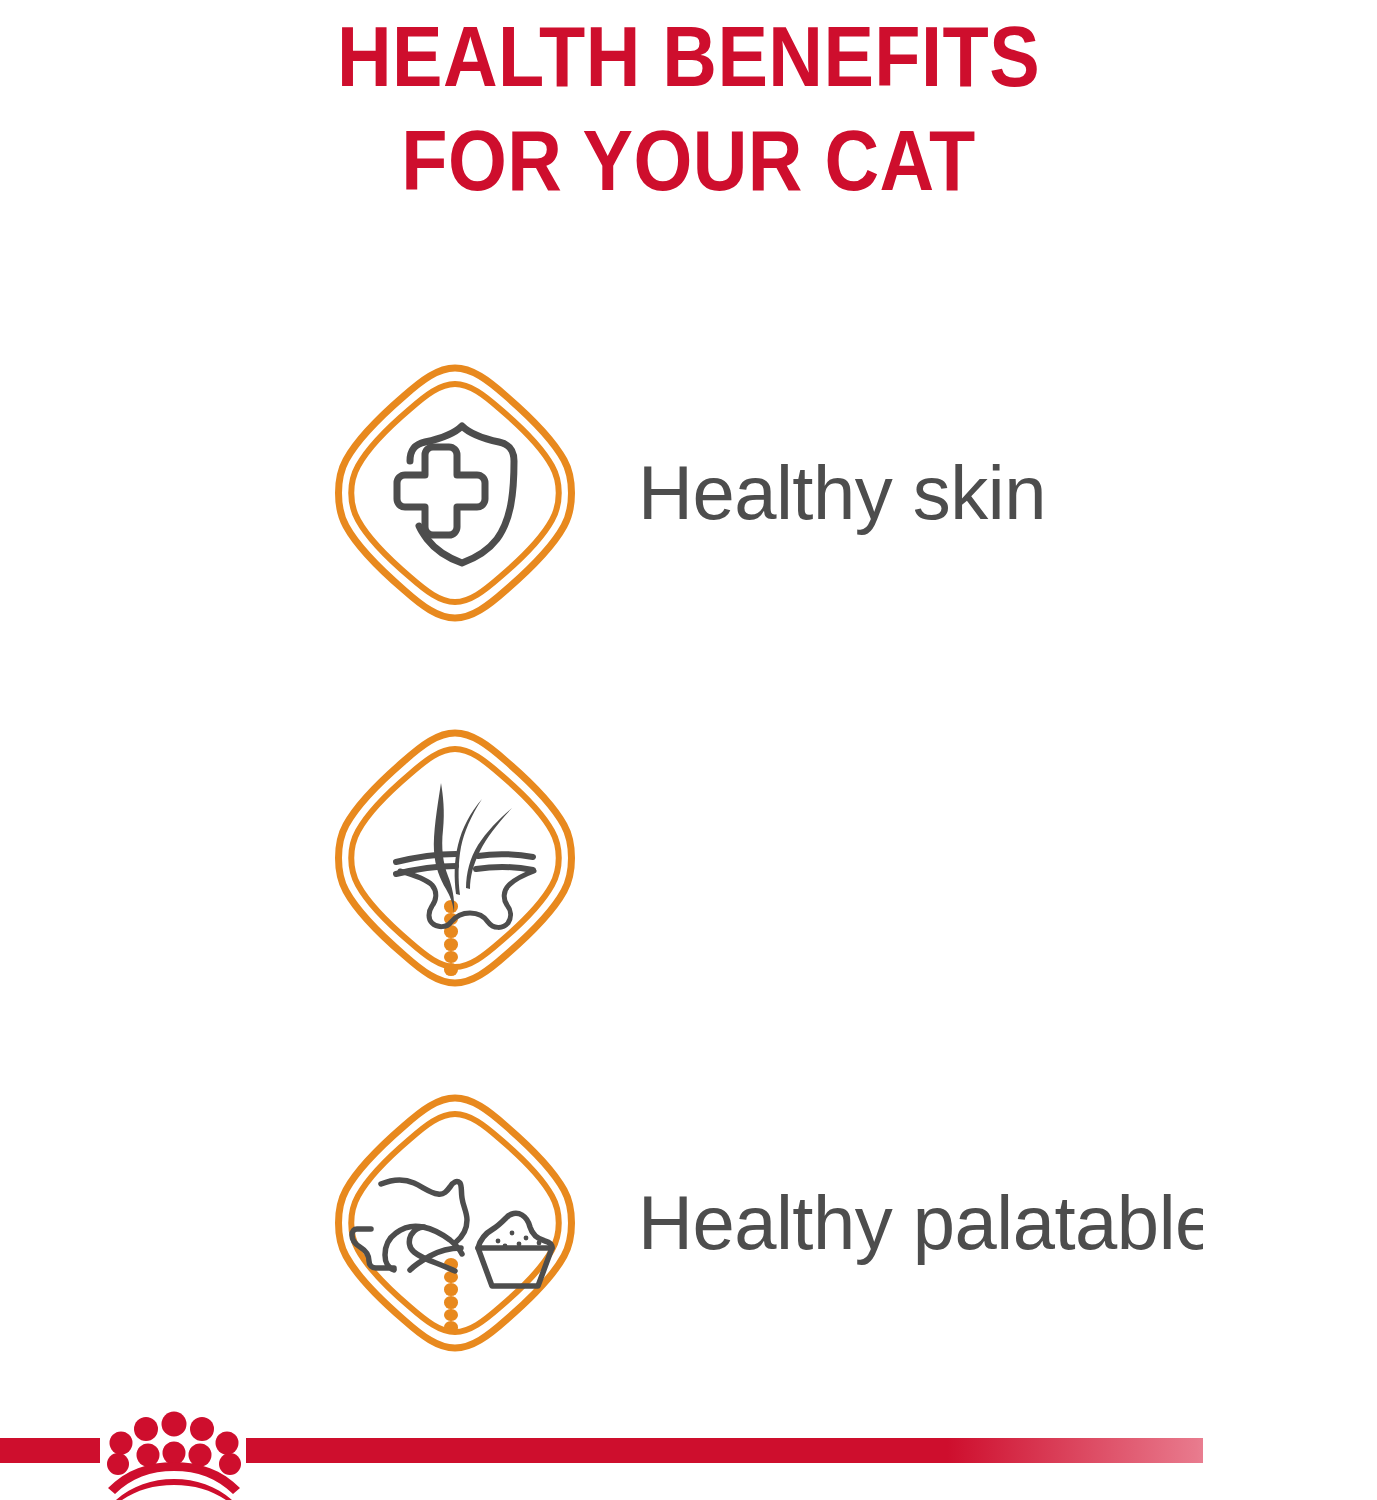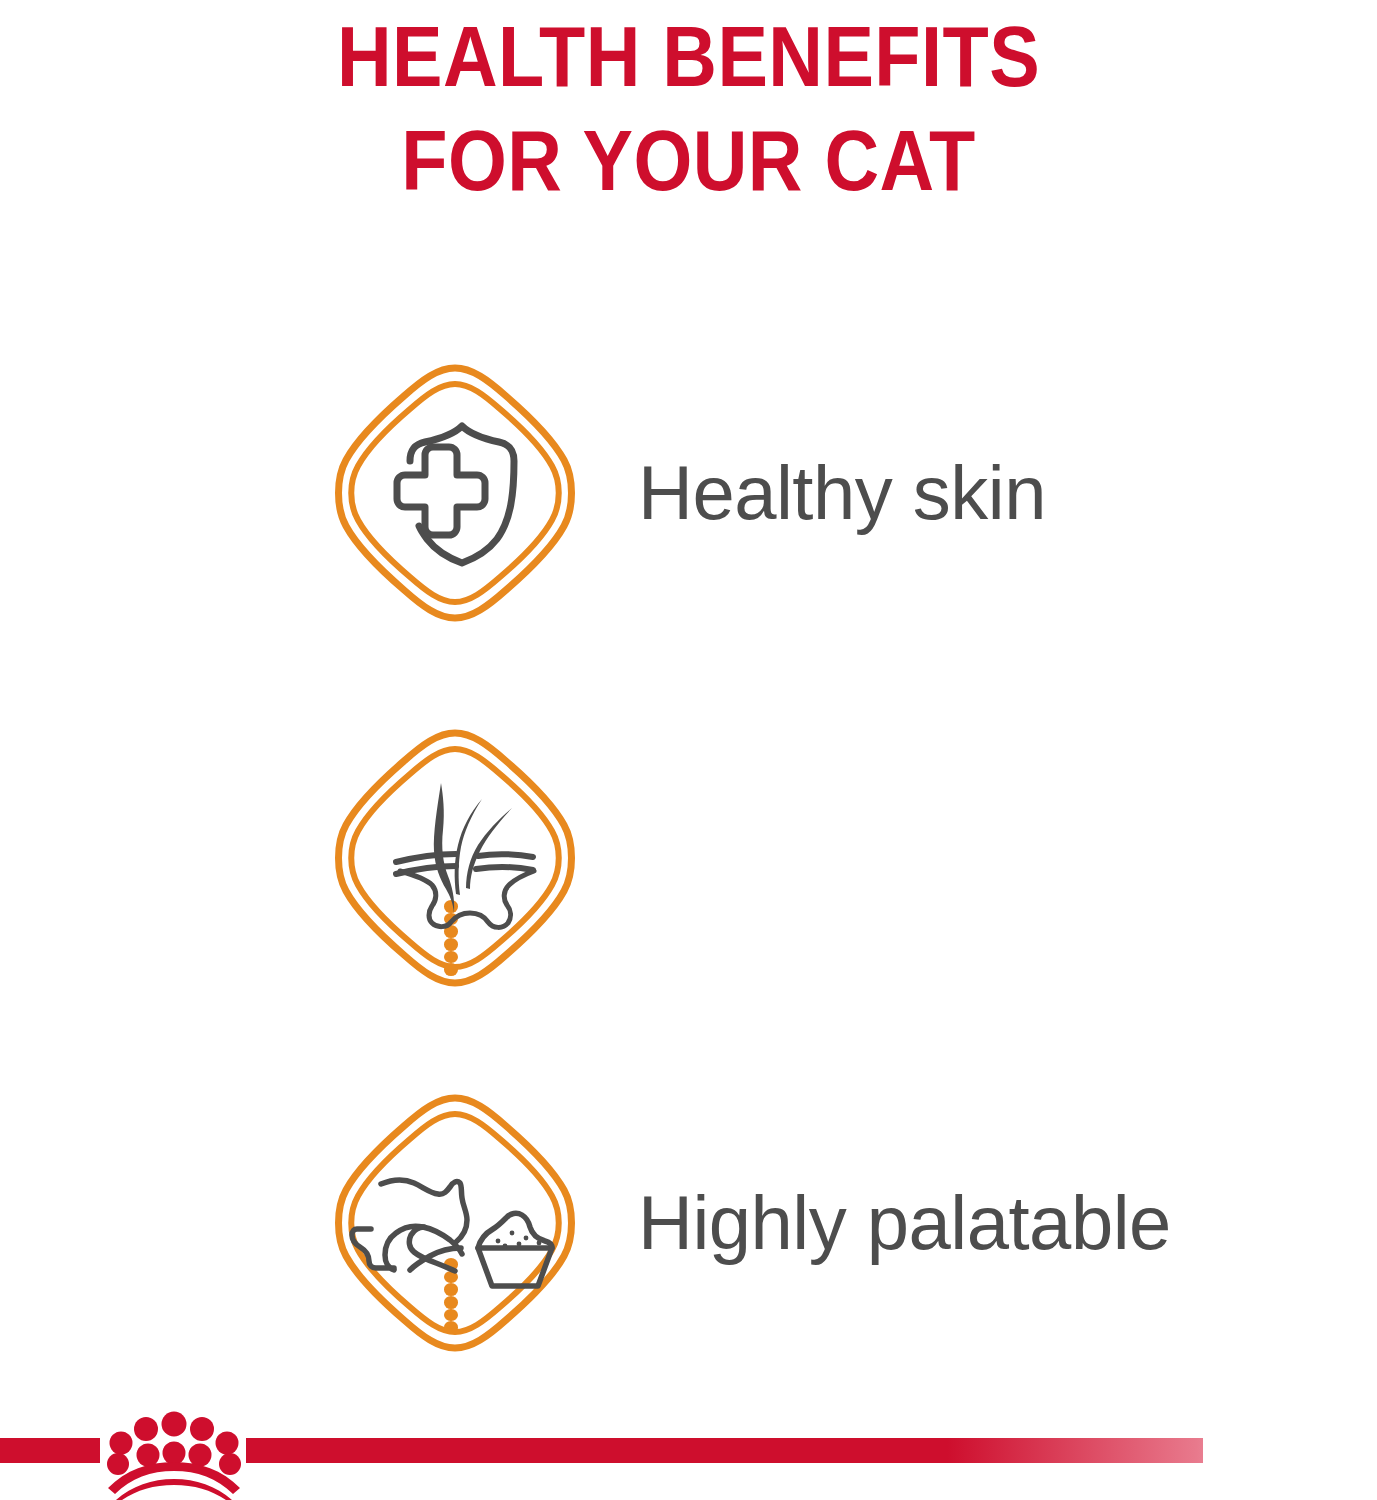--- a/index.html
+++ b/index.html
@@ -365,21 +365,21 @@
             <circle cx="178" cy="153" r="2.4" fill="#4D4D4D" stroke="none"></circle>
             <circle cx="192" cy="145" r="2.4" fill="#4D4D4D" stroke="none"></circle>
             <circle cx="206" cy="150" r="2.4" fill="#4D4D4D" stroke="none"></circle>
             <circle cx="219" cy="155" r="2.4" fill="#4D4D4D" stroke="none"></circle>
             <circle cx="199" cy="156" r="2.4" fill="#4D4D4D" stroke="none"></circle>
             <circle cx="185" cy="158" r="2.4" fill="#4D4D4D" stroke="none"></circle>
             <circle cx="212" cy="143" r="2.4" fill="#4D4D4D" stroke="none"></circle>
           </g>
         </svg>
       </div>
-      <div class="benefit-label">Highly palatable</div>
+      <div class="benefit-label">Healthy palatable</div>
     </div>
 
   </div>
 
   <div class="footer">
     <div class="footer-bar-left"></div>
     <div class="footer-bar-right"></div>
     <div class="crown">
       <svg viewBox="0 0 156 92" xmlns="http://www.w3.org/2000/svg">
         <g fill="#CE0E2D">

